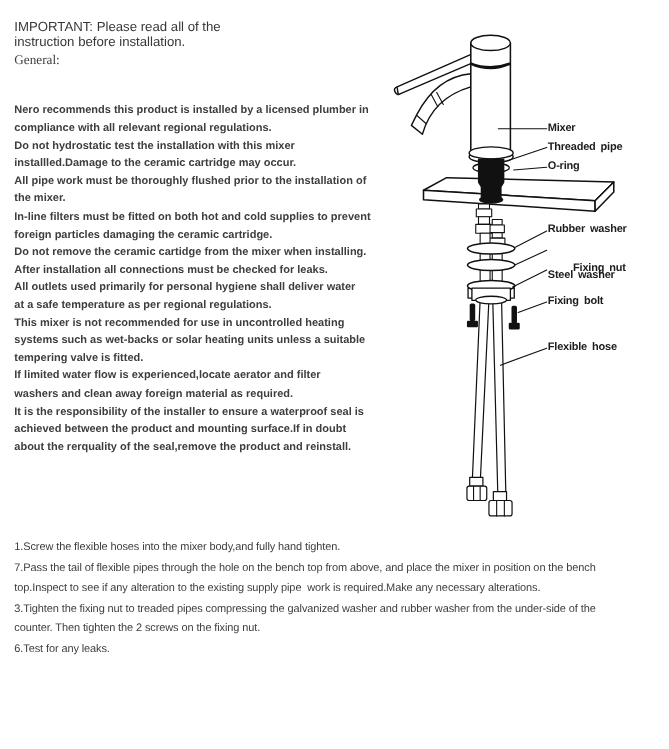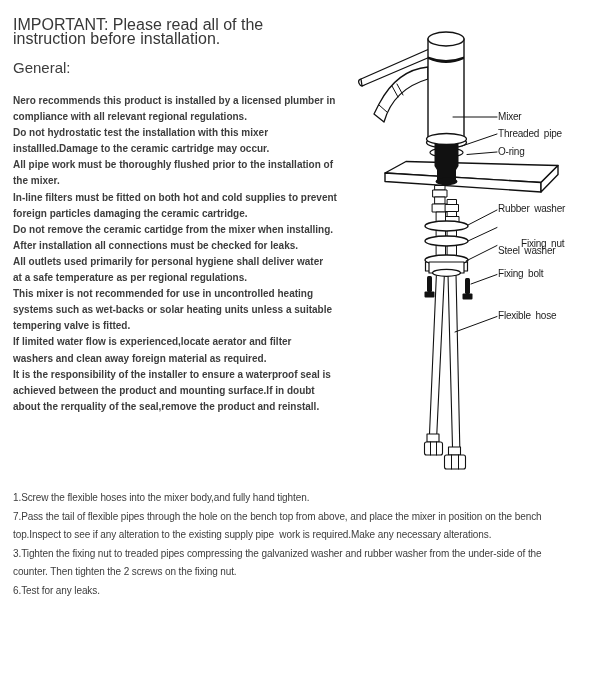--- a/index.html
+++ b/index.html
@@ -1,29 +1,29 @@
 <!DOCTYPE html>
 <html><head>
 <meta charset="utf-8">
 <style>
   html,body{margin:0;padding:0;}
   body{
     width:608px;height:681px;background:#ffffff;position:relative;overflow:hidden;
     font-family:"Liberation Sans","DejaVu Sans",sans-serif;color:#3d3d3d;
   }
   .abs{position:absolute;}
-  .header-note{left:13px;top:18px;font-size:16px;line-height:13.5px;white-space:pre;color:#373737;}
-  .general-label{left:13px;top:61px;font-size:15px;line-height:14px;}
+  .header-note{left:13px;top:18px;font-size:12px;line-height:13.5px;white-space:pre;color:#373737;}
+  .general-label{left:13px;top:47px;font-size:12px;line-height:14px;font-family:Liberation Serif, serif;}
   .general-paragraph{left:13px;top:93px;font-size:10px;line-height:16.1px;white-space:pre;letter-spacing:0px;font-weight:bold;}
   .steps{left:13px;top:489px;width:592px;font-size:10px;line-height:18.5px;letter-spacing:-0.1px;}
   .step{white-space:pre;}
   .diagram{left:340px;top:0;width:268px;height:480px;}
   .diagram svg{position:absolute;left:0;top:0;}
   .dlabel{
-    position:absolute;left:158px;font-size:10px;font-weight:normal;color:#1c1c1c;
+    position:absolute;left:158px;font-size:10px;font-weight:bold;color:#1c1c1c;
     letter-spacing:-0.2px;word-spacing:2px;white-space:nowrap;line-height:12px;
   }
   .dl-mixer{top:111px;}
   .dl-threaded{top:128px;}
   .dl-oring{top:146px;}
   .dl-rubber{top:203px;}
   .dl-steel{top:221px;margin-top:24px;}
   .dl-nut{top:238px;padding-left:23px;}
   .dl-bolt{top:268px;}
   .dl-hose{top:310px;}

